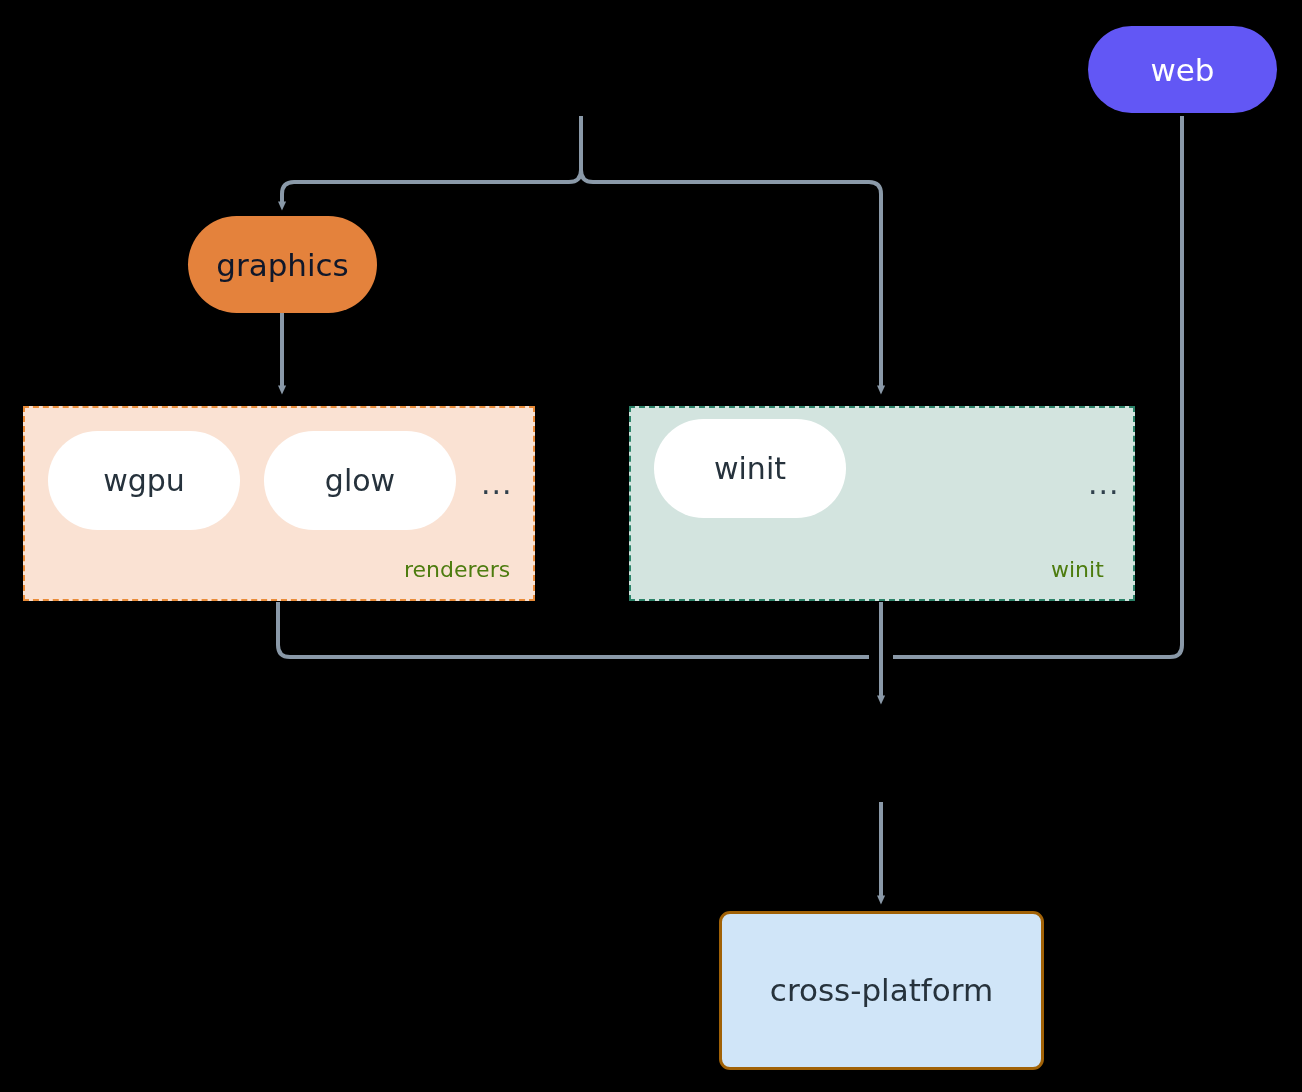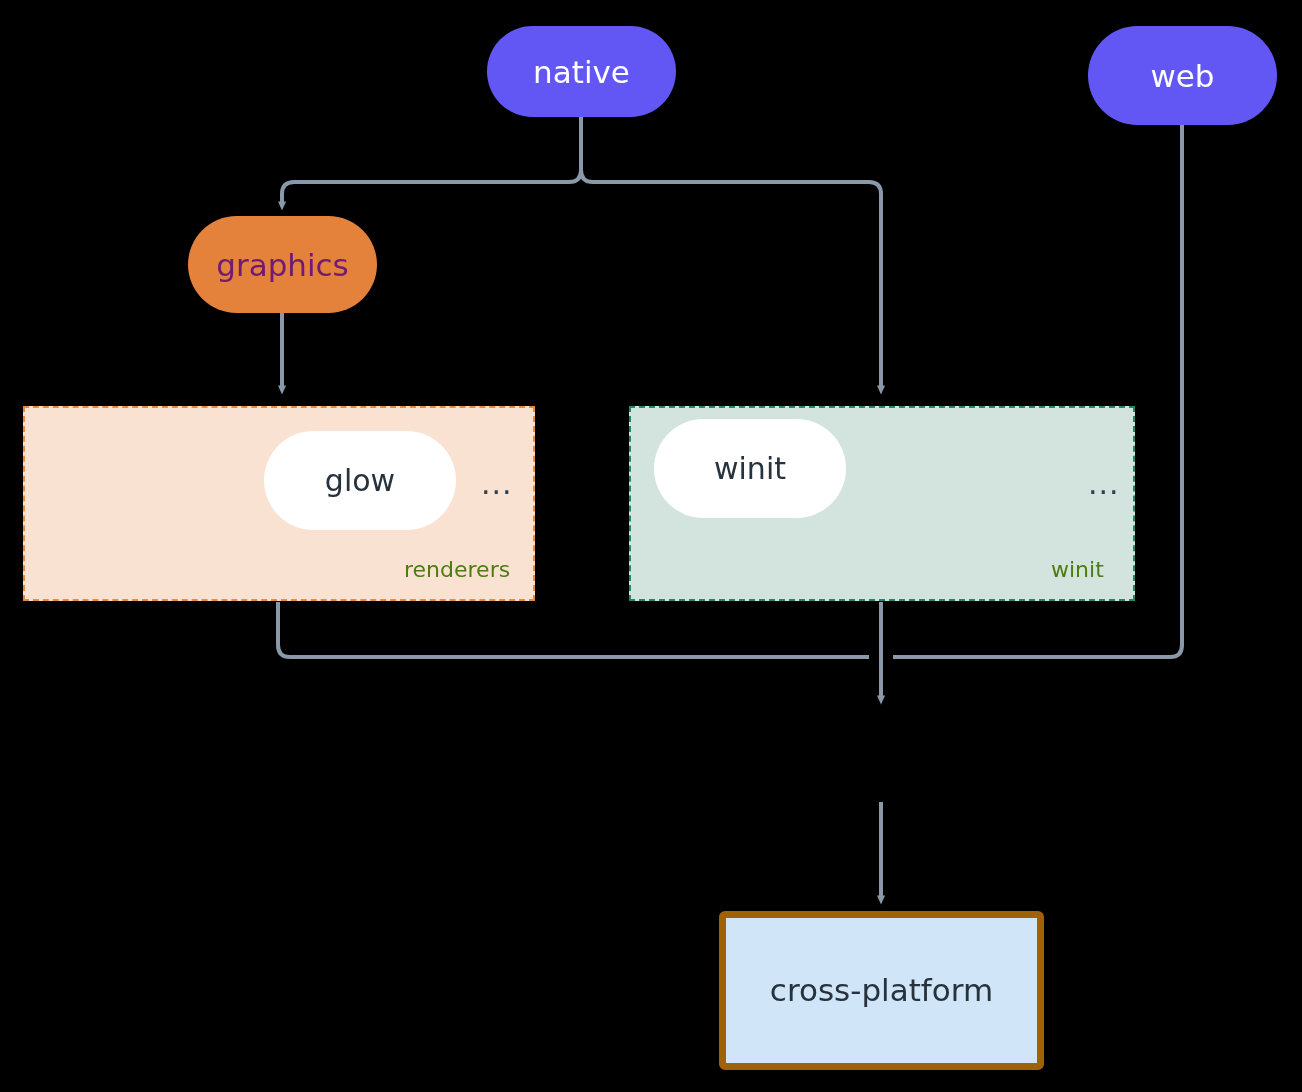--- a/index.html
+++ b/index.html
@@ -32,37 +32,37 @@
     text-align: center;
   }
   .node-pill-purple {
     background: #6257F5;
     color: #FFFFFF;
     border-radius: 52px;
     font-size: 31px;
   }
   .node-pill-orange {
     background: #E4823C;
-    color: #701a75;
+    color: #0f172a;
     border-radius: 50px;
     font-size: 31px;
   }
   .node-pill-blue {
     background: #2F86D6;
     color: #FFFFFF;
     border-radius: 48px;
     font-size: 31px;
   }
   .node-rect-app {
     background: #D0E5F8;
-    border: 7px solid #a16207;
+    border: 3px solid #a16207;
     color: #26323C;
     font-size: 31px;
     line-height: 1.62;
-    border-radius: 6px;
+    border-radius: 11px;
   }
   .group-box {
     position: absolute;
     box-sizing: border-box;
   }
   .group-renderers {
     background: #FAE2D3;
     border: 2px dashed #E98C39;
   }
   .group-shells {
@@ -120,33 +120,33 @@
       <path d="M881,602 L881,645"></path>
 
       <path d="M1182,116 L1182,645 Q1182,657 1170,657 L893,657"></path>
 
       <path d="M881,645 L881,700" marker-end="url(#arrow)"></path>
 
       <path d="M881,802 L881,900" marker-end="url(#arrow)"></path>
     </g>
   </svg>
 
-  <div class="node node-pill-purple" style="left:487px; top:26px; width:189px; height:91px;">
-    <span>native</span>
-  </div>
 
-  <div class="node node-pill-purple" style="left:1088px; top:26px; width:189px; height:99px;">
+  <div class="node node-pill-purple" style="left:1088px; top:26px; width:189px; height:87px;">
     <span>web</span>
   </div>
 
   <div class="node node-pill-orange" style="left:188px; top:216px; width:189px; height:97px;">
     <span>graphics</span>
   </div>
 
   <div class="group-box group-renderers" style="left:23px; top:406px; width:512px; height:195px;">
+  </div>
+  <div class="leaf-pill" style="left:48px; top:431px; width:192px; height:99px;">
+    <span>wgpu</span>
   </div>
   <div class="leaf-pill" style="left:264px; top:431px; width:192px; height:99px;">
     <span>glow</span>
   </div>
   <div class="ellipsis" style="left:481px; top:466px;">...</div>
   <div class="group-label" style="left:404px; top:557px;">renderers</div>
 
   <div class="group-box group-shells" style="left:629px; top:406px; width:506px; height:195px;">
   </div>
   <div class="leaf-pill" style="left:654px; top:419px; width:192px; height:99px;">

